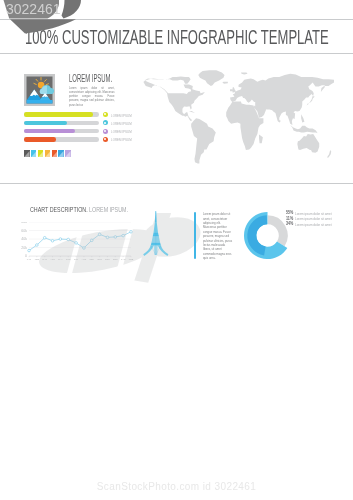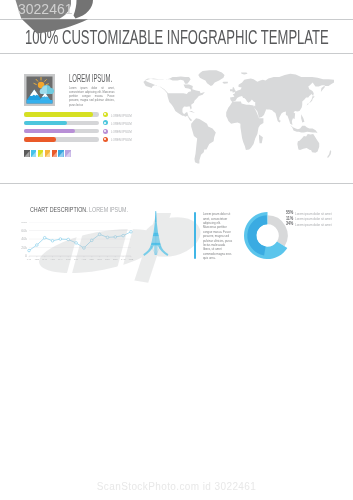--- a/index.html
+++ b/index.html
@@ -2,21 +2,21 @@
 <html><head>
 <meta charset="utf-8">
 <title>Infographic Template</title>
 <style>
   html,body{margin:0;padding:0;}
   body{width:353px;height:500px;background:#fff;font-family:"Liberation Sans",sans-serif;overflow:hidden;}
   .page{position:relative;width:353px;height:500px;background:#fff;}
   .hr{position:absolute;left:0;width:353px;height:1px;background:#c9cbcd;}
   .ttl{position:absolute;left:25px;top:27px;font-size:19.5px;line-height:20px;letter-spacing:0;
        color:#58595b;white-space:nowrap;transform:scaleX(.669);transform-origin:left top;}
-  .wmk{position:absolute;left:12px;top:0;width:95px;height:40px;overflow:hidden;}
+  .wmk{position:absolute;left:0;top:0;width:95px;height:40px;overflow:hidden;}
   .wmk .num{position:absolute;left:6px;top:1px;font-size:14px;color:#d0d0d0;letter-spacing:0;z-index:2;}
   .foot{position:absolute;left:0;bottom:8px;width:353px;text-align:center;font-size:10px;color:#e8e8e8;letter-spacing:.4px;}
 
   
   .sec1{position:absolute;left:0;top:60px;width:353px;height:123px;overflow:visible;}
   .picicon{position:absolute;left:24px;top:14px;}
   .s1h{position:absolute;left:69px;top:12.5px;font-size:10.5px;line-height:11px;color:#5b5c5e;letter-spacing:0;
        transform:scaleX(.565);transform-origin:left top;white-space:nowrap;}
   .s1p{position:absolute;left:69px;top:25.5px;width:182px;font-size:10.4px;line-height:16.8px;color:#7f8083;
        text-align:justify;transform:scale(.25,.252);transform-origin:left top;}

